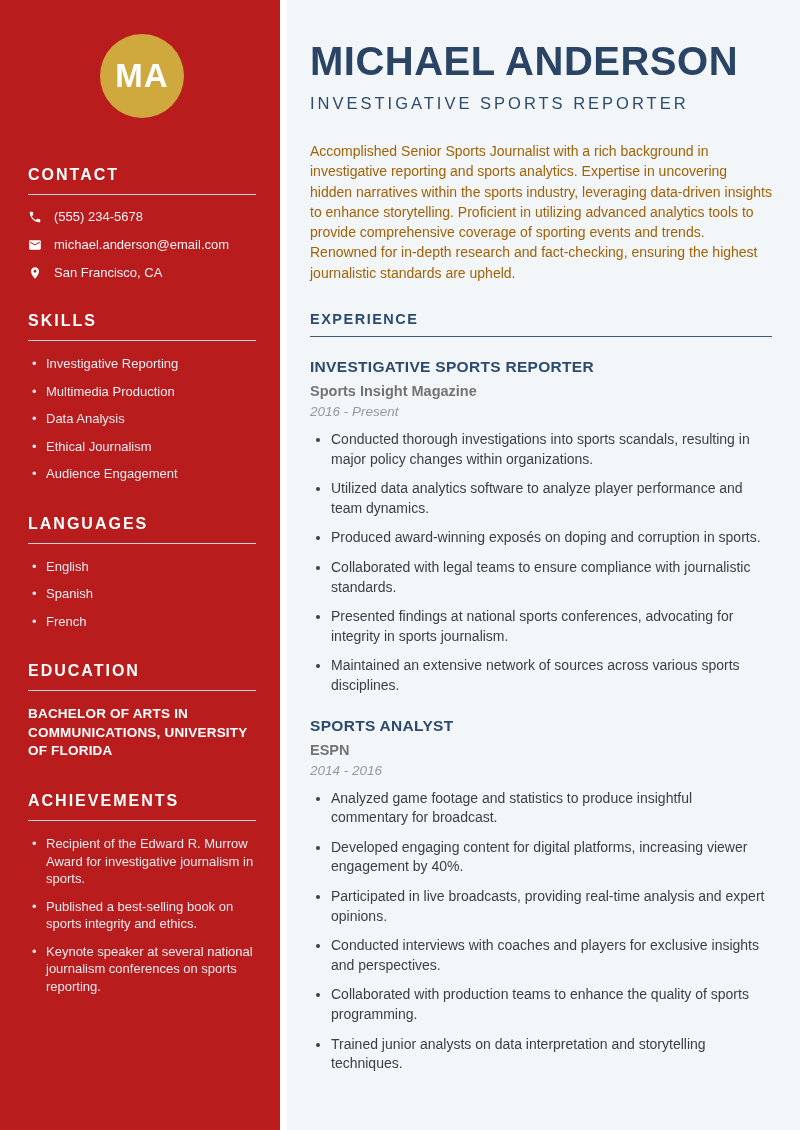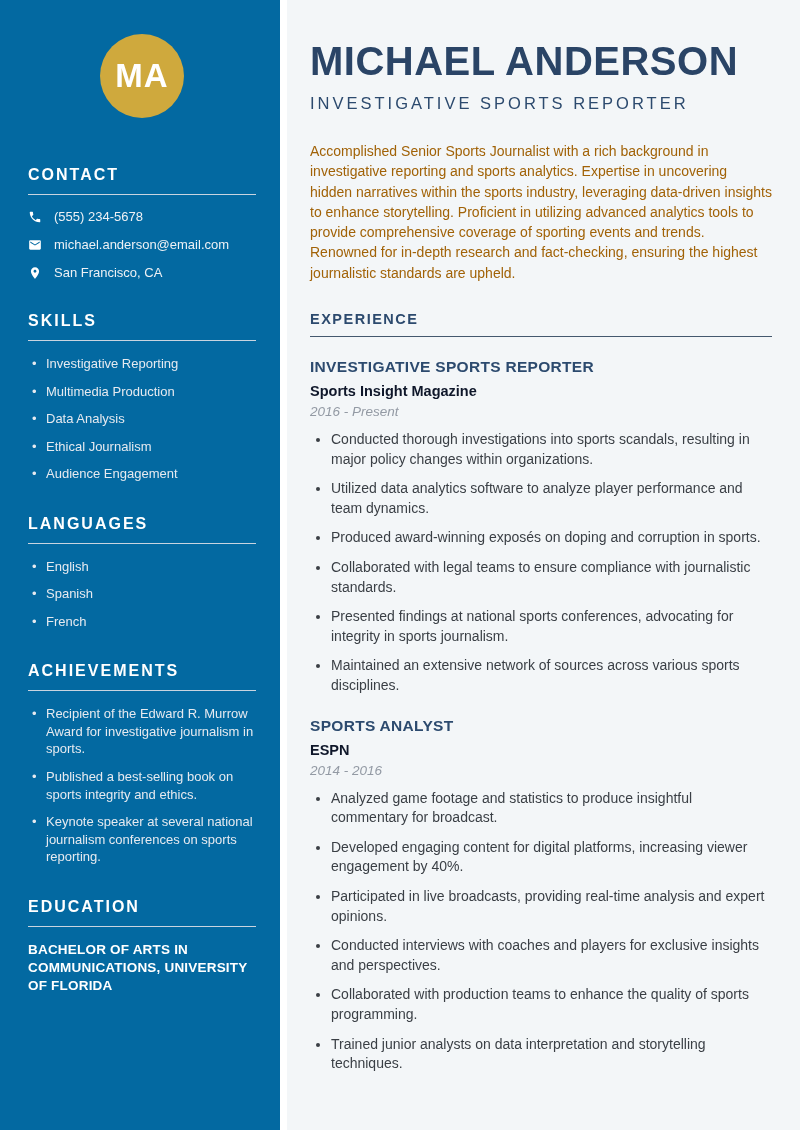--- a/index.html
+++ b/index.html
@@ -10,21 +10,21 @@
   }
   .page {
     width: 800px; height: 1130px;
     display: flex;
     overflow: hidden;
   }
 
   
   .sidebar {
     width: 280px; height: 100%;
-    background: #0369a1;
+    background: #b91c1c;
     color: #eef1f5;
     padding: 34px 24px 20px 28px;
     flex-shrink: 0;
   }
   .avatar {
     width: 84px; height: 84px;
     border-radius: 50%;
     background: #cfa93d;
     margin: 0 auto;
     display: flex; align-items: center; justify-content: center;
@@ -122,21 +122,21 @@
   .job-title {
     color: #2c4a6e;
     font-size: 15.5px;
     font-weight: bold;
     letter-spacing: 0.3px;
   }
   .company {
     margin-top: 7px;
     font-size: 14.5px;
     font-weight: bold;
-    color: #0f172a;
+    color: #737373;
   }
   .dates {
     margin-top: 5px;
     font-size: 13.5px;
     font-style: italic;
     color: #939aa4;
   }
   .m-bullets { margin-top: 11px; padding-left: 21px; }
   .m-bullets li {
     font-size: 14px;
@@ -201,33 +201,33 @@
       <div class="s-heading">LANGUAGES</div>
       <div class="s-rule"></div>
       <ul class="s-list">
         <li>English</li>
         <li>Spanish</li>
         <li>French</li>
       </ul>
     </section>
 
     <section class="s-section">
+      <div class="s-heading">EDUCATION</div>
+      <div class="s-rule"></div>
+      <p class="degree">BACHELOR OF ARTS IN COMMUNICATIONS, UNIVERSITY OF FLORIDA</p>
+    </section>
+
+    <section class="s-section">
       <div class="s-heading">ACHIEVEMENTS</div>
       <div class="s-rule"></div>
       <ul class="s-list">
         <li>Recipient of the Edward R. Murrow Award for investigative journalism in sports.</li>
         <li>Published a best-selling book on sports integrity and ethics.</li>
         <li>Keynote speaker at several national journalism conferences on sports reporting.</li>
       </ul>
-    </section>
-
-    <section class="s-section">
-      <div class="s-heading">EDUCATION</div>
-      <div class="s-rule"></div>
-      <p class="degree">BACHELOR OF ARTS IN COMMUNICATIONS, UNIVERSITY OF FLORIDA</p>
     </section>
 
   </aside>
 
   <div class="page-gap"></div>
 
   <main class="main">
 
     <h1 class="name">MICHAEL ANDERSON</h1>
     <div class="job-subtitle">INVESTIGATIVE SPORTS REPORTER</div>

